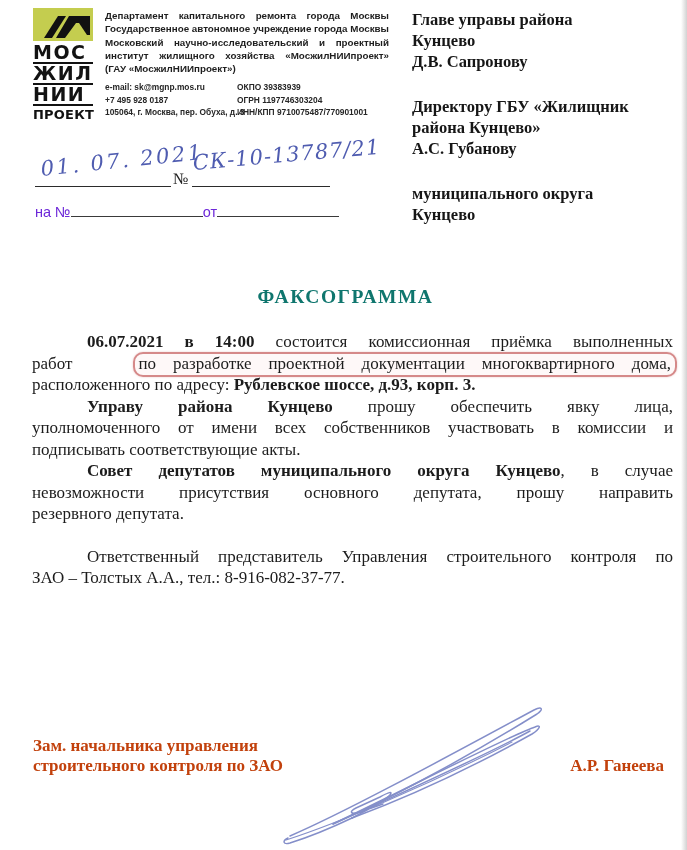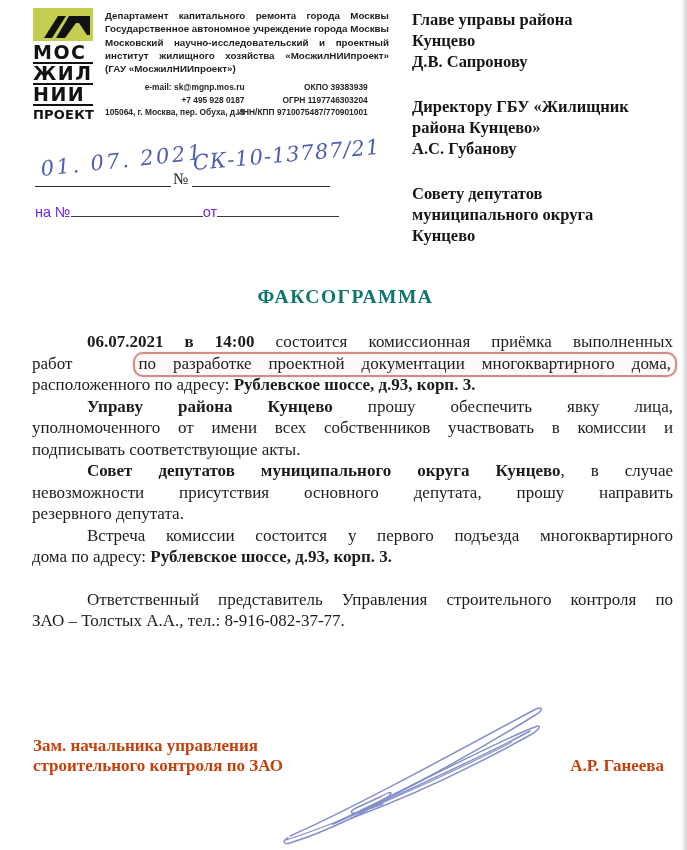--- a/index.html
+++ b/index.html
@@ -13,21 +13,21 @@
   .logo-icon { display:block; width:60px; height:33px; margin-bottom:3px; }
   .logo-word { font-family:"DejaVu Sans", sans-serif; font-weight:bold; color:#121212;
                font-size:19px; line-height:17px; letter-spacing:1.5px; }
   .logo-word.small { font-size:13px; line-height:15px; letter-spacing:0.2px; }
   .logo-rule { border-top:2.5px solid #121212; margin:1px 0; width:60px; }
 
   
   .org { left:105px; top:9px; width:284px; font-family:"Liberation Sans", sans-serif;
          font-weight:bold; font-size:9.8px; line-height:13.3px; color:#1e1e1e; }
   .contacts { font-family:"Liberation Sans", sans-serif; font-weight:bold;
-              font-size:8.4px; line-height:12.6px; color:#262626; white-space:nowrap;text-align:right; }
+              font-size:8.4px; line-height:12.6px; color:#262626; white-space:nowrap; }
   .contacts-left  { left:105px; top:81px; }
   .contacts-right { left:237px; top:81px; }
 
   
   .hw { font-family:"DejaVu Serif", serif; font-style:italic; color:#4f5cb0; white-space:nowrap; }
   .hw-date { left:42px; top:157px; font-size:21px; letter-spacing:2.5px; transform:rotate(-6deg); transform-origin:left bottom; }
   .hw-num  { left:194px; top:151px; font-size:21px; letter-spacing:1px; transform:rotate(-5deg); transform-origin:left bottom; }
   .uline { border-bottom:1.7px solid #2b2b2b; height:0; }
   .u1 { left:35px;  top:186px; width:136px; }
   .u2 { left:192px; top:186px; width:138px; }
@@ -120,21 +120,20 @@
         <div class="addr-line">Главе управы района</div>
         <div class="addr-line">Кунцево</div>
         <div class="addr-line">Д.В. Сапронову</div>
       </div>
       <div class="addr-block">
         <div class="addr-line">Директору ГБУ «Жилищник</div>
         <div class="addr-line">района Кунцево»</div>
         <div class="addr-line">А.С. Губанову</div>
       </div>
       <div class="addr-block">
-        <div class="addr-line">Совету депутатов</div>
         <div class="addr-line">муниципального округа</div>
         <div class="addr-line">Кунцево</div>
       </div>
     </div>
 
   <div class="abs title">ФАКСОГРАММА</div>
 
   <div class="abs docbody" id="docbody">
       <div class="para">
         <div class="line indent"><span class="b">06.07.2021 в 14:00</span><span> состоится комиссионная приёмка выполненных</span></div>
@@ -143,24 +142,20 @@
       </div>
       <div class="para">
         <div class="line indent"><span class="b">Управу района Кунцево</span><span> прошу обеспечить явку лица,</span></div>
         <div class="line"><span>уполномоченного от имени всех собственников участвовать в комиссии и</span></div>
         <div class="line last"><span>подписывать соответствующие акты.</span></div>
       </div>
       <div class="para">
         <div class="line indent"><span class="b">Совет депутатов муниципального округа Кунцево</span><span>, в случае</span></div>
         <div class="line"><span>невозможности присутствия основного депутата, прошу направить</span></div>
         <div class="line last"><span>резервного депутата.</span></div>
-      </div>
-      <div class="para">
-        <div class="line indent"><span>Встреча комиссии состоится у первого подъезда многоквартирного</span></div>
-        <div class="line last"><span>дома по адресу: </span><span class="b">Рублевское шоссе, д.93, корп. 3.</span></div>
       </div>
       <div class="para spaced">
         <div class="line indent"><span>Ответственный представитель Управления строительного контроля по</span></div>
         <div class="line last"><span>ЗАО – Толстых А.А., тел.: 8-916-082-37-77.</span></div>
       </div>
     </div>
 
   <div class="abs closing">
     <div>
       <div>Зам. начальника управления</div>

